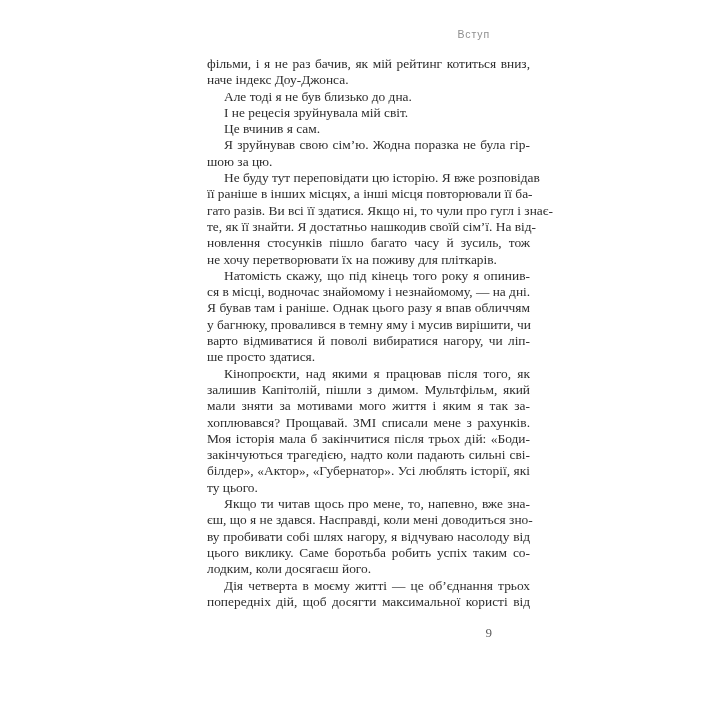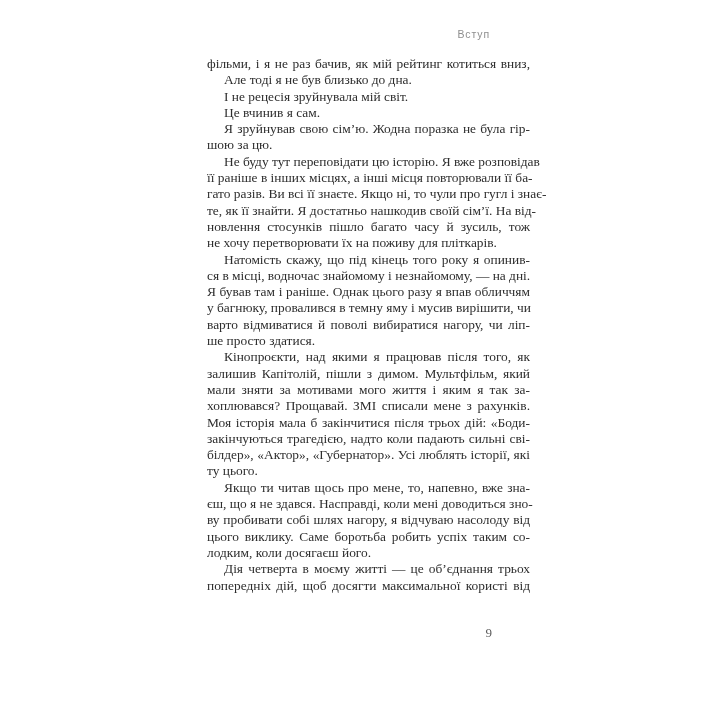--- a/index.html
+++ b/index.html
@@ -63,28 +63,29 @@
   }
 </style>
 </head>
 <body>
 
 <div class="page">
   <div class="running-head">Вступ</div>
 
   <div class="text-block">
       <div class="line">фільми, і я не раз бачив, як мій рейтинг котиться вниз,</div>
+      <div class="line end">наче індекс Доу-Джонса.</div>
       <div class="line indent end">Але тоді я не був близько до дна.</div>
       <div class="line indent end">І не рецесія зруйнувала мій світ.</div>
       <div class="line indent end">Це вчинив я сам.</div>
       <div class="line indent">Я зруйнував свою сім’ю. Жодна поразка не була гір-</div>
       <div class="line end">шою за цю.</div>
       <div class="line indent">Не буду тут переповідати цю історію. Я вже розповідав</div>
       <div class="line">її раніше в інших місцях, а інші місця повторювали її ба-</div>
-      <div class="line">гато разів. Ви всі її знаєте. Якщо ні, то чули про гугл і знає-</div>
+      <div class="line">гато разів. Ви всі її здатися. Якщо ні, то чули про гугл і знає-</div>
       <div class="line">те, як її знайти. Я достатньо нашкодив своїй сім’ї. На від-</div>
       <div class="line">новлення стосунків пішло багато часу й зусиль, тож</div>
       <div class="line end">не хочу перетворювати їх на поживу для пліткарів.</div>
       <div class="line indent">Натомість скажу, що під кінець того року я опинив-</div>
       <div class="line">ся в місці, водночас знайомому і незнайомому, — на дні.</div>
       <div class="line">Я бував там і раніше. Однак цього разу я впав обличчям</div>
       <div class="line">у багнюку, провалився в темну яму і мусив вирішити, чи</div>
       <div class="line">варто відмиватися й поволі вибиратися нагору, чи ліп-</div>
       <div class="line end">ше просто здатися.</div>
       <div class="line indent">Кінопроєкти, над якими я працював після того, як</div>

